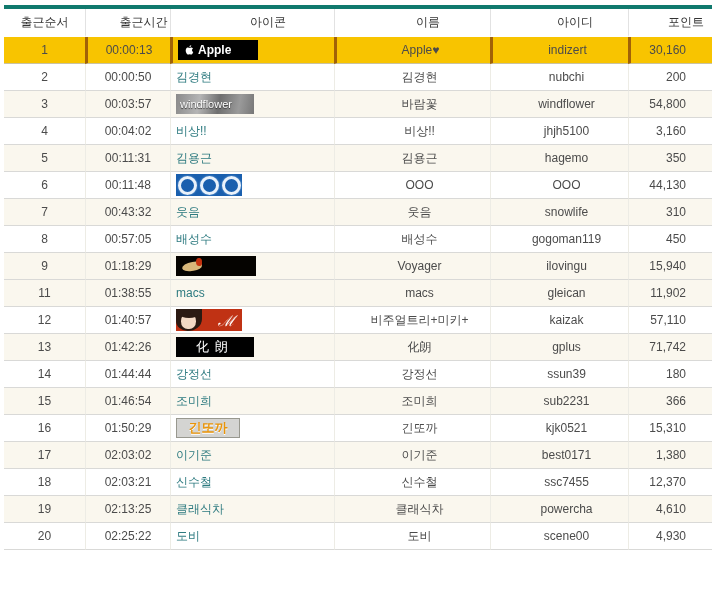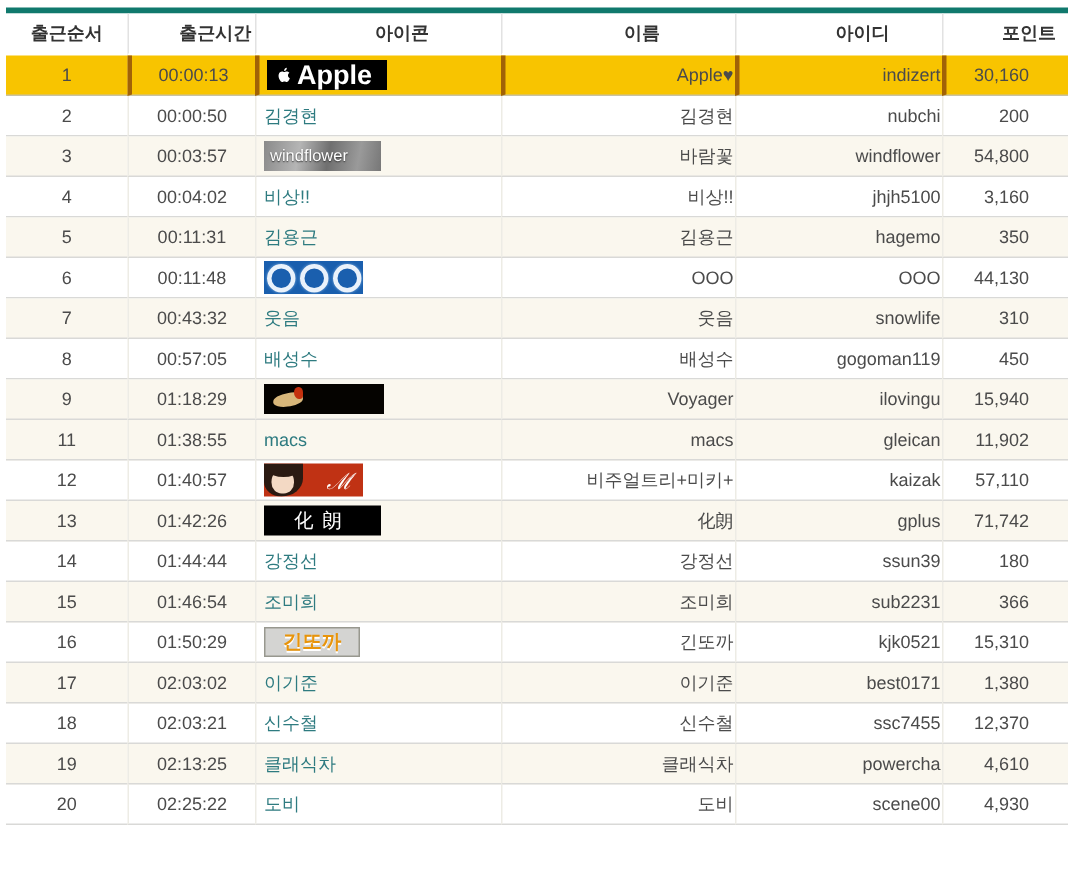--- a/index.html
+++ b/index.html
@@ -2,38 +2,38 @@
 <html><head>
 <meta charset="utf-8">
 <style>
   html,body { margin:0; padding:0; background:#fff; }
   body { font-family:"Liberation Sans","DejaVu Sans",sans-serif; }
   .wrap { margin:5px 4px 0 4px; }
   table { width:708px; table-layout:fixed; border-collapse:separate; border-spacing:0;
           border-top:4px solid #10796d; font-size:12px; color:#4b4b4b; }
   col.c1{width:81px} col.c2{width:85px} col.c3{width:164px}
   col.c4{width:156px} col.c5{width:138px} col.c6{width:84px}
-  th { background:#fff; color:#333; font-weight:bold; font-size:12px; height:24px;
+  th { background:#fff; color:#333; font-weight:normal; font-size:12px; height:24px;
        border-bottom:2px solid #fff; }
   th + th { border-left:1px solid #e2e2e2;padding-left:32px; }
   td { height:27px; border-bottom:1px solid #d9d9d7; box-sizing:border-box;
        vertical-align:middle; overflow:hidden; white-space:nowrap; }
   td + td { border-left:1px solid #edece5; }
   tr.alt td { background:#faf7ee; }
   tr.top td { background:#f8c400; border-bottom:1px solid #c9c2a2; }
   tr.top td + td { border-left:3px solid #a16207; }
   .c-rank, .c-time { text-align:center; }
   .c-icon { padding-left:5px; text-align:left; }
-  .c-name, .c-id { padding-left:15px; text-align:right; }
+  .c-name, .c-id { padding-left:15px; text-align:center; }
   .c-points { padding-right:26px; text-align:right; }
   .member-link { color:#2e7b80; cursor:pointer; }
   
   .banner { display:inline-flex; align-items:center; vertical-align:middle; box-sizing:border-box; }
   .banner-apple { width:80px; height:20px; background:#000; color:#fff; padding-left:4px; gap:2px; }
-  .banner-apple .btxt { font-weight:bold; font-size:18px; }
+  .banner-apple .btxt { font-weight:bold; font-size:12px; }
   .banner-windflower { width:78px; height:20px; color:#fefefe; font-size:11px; padding-left:4px;
       background:linear-gradient(100deg,#8a8a8a 0%,#b5b5b5 30%,#6f6f6f 55%,#9a9a9a 80%,#777 100%);
       text-shadow:0 1px 1px #333; }
   .banner-ooo { width:66px; height:22px; background:#1a5fae; justify-content:center; gap:3px; }
   .banner-ooo .ring { width:13px; height:13px; border:3px solid #eaf2fb; border-radius:50%;
       box-shadow:0 0 2px #7fb0e0; }
   .banner-voyager { width:80px; height:20px; background:#050300; position:relative; }
   .banner-voyager .bird { position:absolute; left:6px; top:6px; width:20px; height:9px;
       background:#d8b77a; border-radius:60% 40% 50% 50%; transform:rotate(-8deg); }
   .banner-voyager .flame { position:absolute; left:20px; top:2px; width:6px; height:8px;

